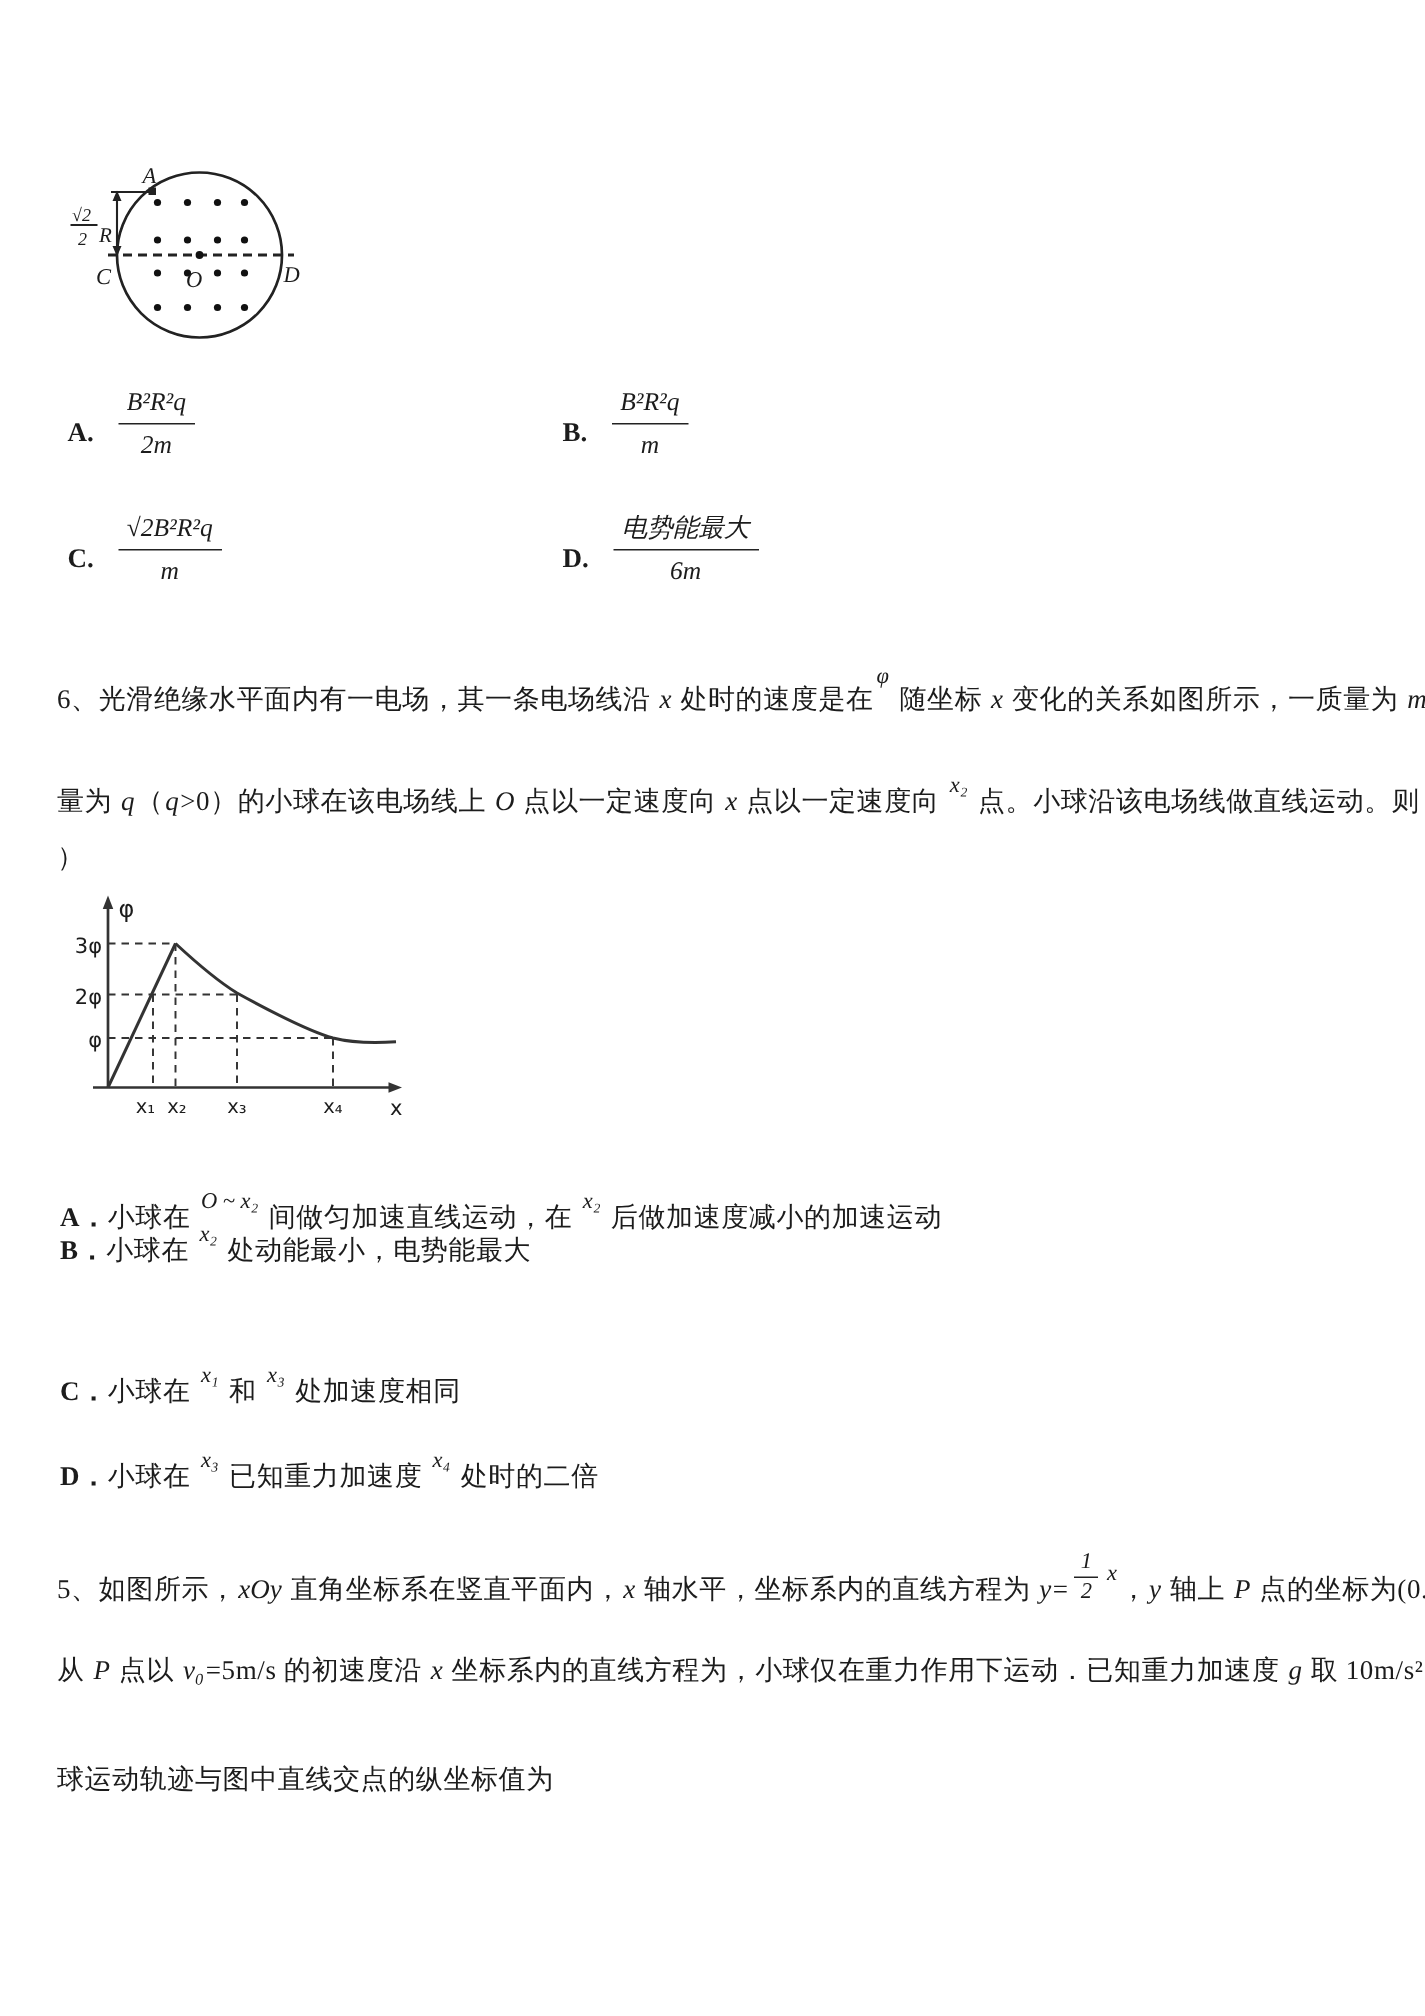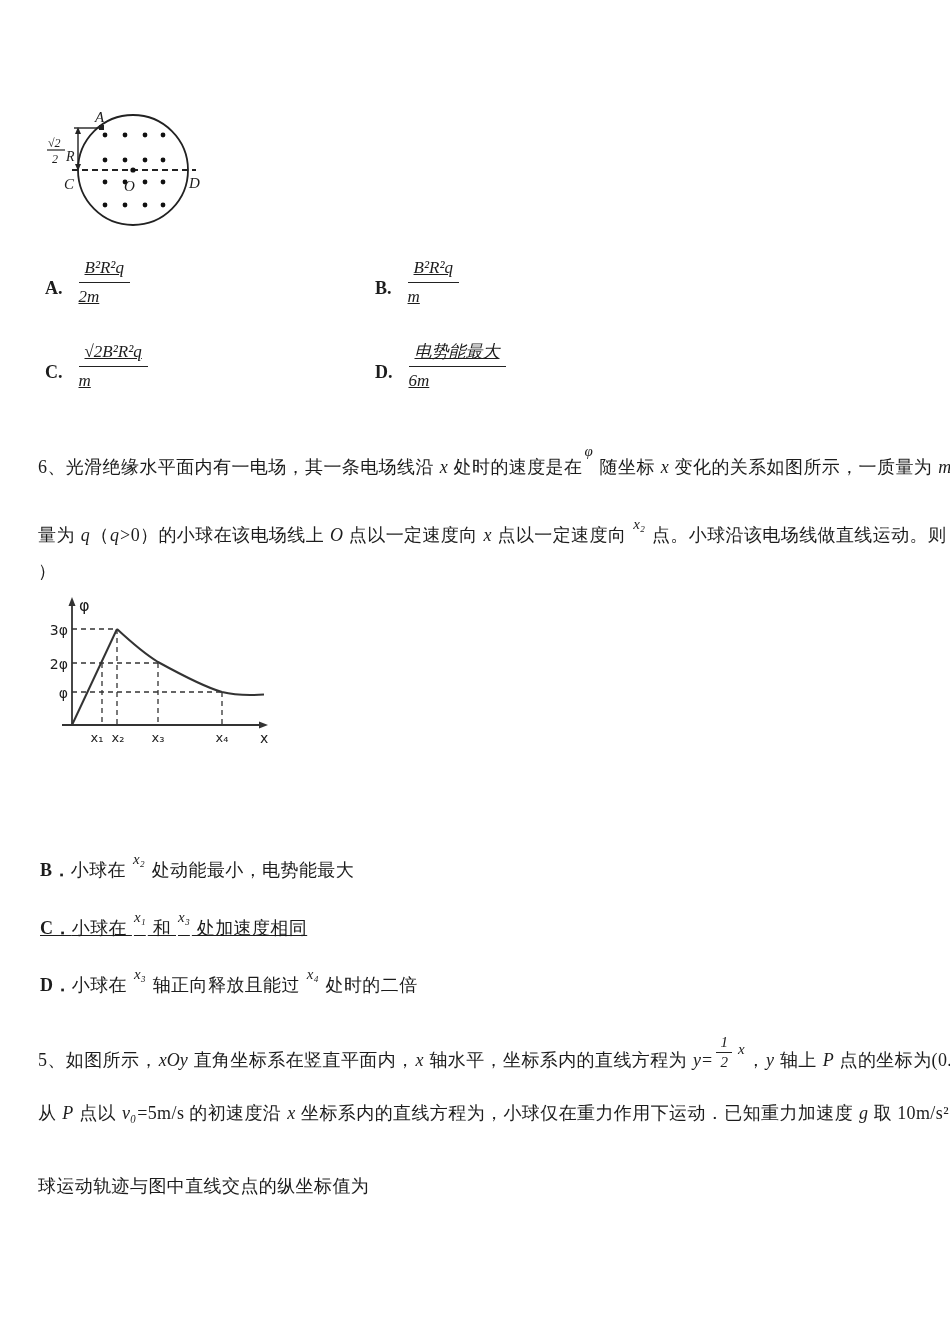--- a/index.html
+++ b/index.html
@@ -9,21 +9,21 @@
   svg text{fill:#1c1c1c;}
   .sv-it{font-family:"Liberation Serif","DejaVu Serif",serif;font-style:italic;}
   .sv-sans{font-family:"DejaVu Sans","Liberation Sans",sans-serif;}
   .cnline{position:absolute;font-size:18px;line-height:26px;white-space:nowrap;letter-spacing:.4px;}
   .seg-it{font-style:italic;letter-spacing:0;padding:0 1px;}
   .seg-b{font-weight:bold;}
   .seg-sup{font-style:italic;font-size:15px;vertical-align:12px;letter-spacing:0;padding:0 2px;}
   .seg-supHi{font-style:italic;font-size:15px;vertical-align:17px;letter-spacing:0;padding:0 2px;}
   .fopt{position:absolute;display:flex;align-items:center;gap:16px;font-size:18px;}
   .flabel{font-weight:bold;font-size:18px;margin-top:12px;}
-  .frac{display:inline-block;text-align:left;font-style:italic;font-size:17px;line-height:1.4;text-decoration:underline;}
+  .frac{display:inline-block;text-align:center;font-style:italic;font-size:17px;line-height:1.4;}
   .frac .num{display:block;padding:0 6px 2px;border-bottom:1.6px solid #222;}
   .frac .den{display:block;padding-top:2px;}
   .ifrac{display:inline-block;text-align:center;font-style:italic;font-size:15px;line-height:1.15;
          vertical-align:middle;position:relative;top:-9px;margin:0 4px;letter-spacing:0;}
   .ifrac .num{display:block;border-bottom:1.4px solid #222;padding:0 4px 1px;}
   .ifrac .den{display:block;padding-top:1px;}
 </style>
 </head>
 <body>
 
@@ -138,23 +138,24 @@
     <text x="30" y="47" class="sv-sans" font-size="14" text-anchor="end">3φ</text>
     <text x="30" y="81" class="sv-sans" font-size="14" text-anchor="end">2φ</text>
     <text x="30" y="110" class="sv-sans" font-size="14" text-anchor="end">φ</text>
     <text x="59" y="154" class="sv-sans" font-size="13" text-anchor="middle">x₁</text>
     <text x="80" y="154" class="sv-sans" font-size="13" text-anchor="middle">x₂</text>
     <text x="120" y="154" class="sv-sans" font-size="13" text-anchor="middle">x₃</text>
     <text x="184" y="154" class="sv-sans" font-size="13" text-anchor="middle">x₄</text>
     <text x="222" y="155" class="sv-sans" font-size="14">x</text>
   </svg>
 
-  <div class="cnline" style="left:40px;top:846px;"><span class="seg-b">B．</span><span>小球在 </span><span class="seg-sup">x₂</span><span> 处动能最小，电势能最大</span></div>
-  <div class="cnline" style="left:40px;top:904px;text-decoration:underline;"><span class="seg-b">C．</span><span>小球在 </span><span class="seg-sup">x₁</span><span> 和 </span><span class="seg-sup">x₃</span><span> 处加速度相同</span></div>
-  <div class="cnline" style="left:40px;top:961px;"><span class="seg-b">D．</span><span>小球在 </span><span class="seg-sup">x₃</span><span> 轴正向释放且能过 </span><span class="seg-sup">x₄</span><span> 处时的二倍</span></div>
+  <div class="cnline" style="left:40px;top:788px;"><span class="seg-b">A．</span><span>小球在 </span><span class="seg-sup">O ~ x₂</span><span> 间做匀加速直线运动，在 </span><span class="seg-sup">x₂</span><span> 后做加速度减小的加速运动</span></div>
+  <div class="cnline" style="left:40px;top:810px;"><span class="seg-b">B．</span><span>小球在 </span><span class="seg-sup">x₂</span><span> 处动能最小，电势能最大</span></div>
+  <div class="cnline" style="left:40px;top:904px;"><span class="seg-b">C．</span><span>小球在 </span><span class="seg-sup">x₁</span><span> 和 </span><span class="seg-sup">x₃</span><span> 处加速度相同</span></div>
+  <div class="cnline" style="left:40px;top:961px;"><span class="seg-b">D．</span><span>小球在 </span><span class="seg-sup">x₃</span><span> 已知重力加速度 </span><span class="seg-sup">x₄</span><span> 处时的二倍</span></div>
 
   <div class="cnline" style="left:38px;top:1036px;">
     <span><span>5、如图所示，</span><span class="seg-it">xOy</span><span> 直角坐标系在竖直平面内，</span><span class="seg-it">x</span><span> 轴水平，坐标系内的直线方程为 </span><span class="seg-it">y</span><span>=</span></span><span class="ifrac"><span class="num">1</span><span class="den">2</span></span><span><span class="seg-sup">x</span><span>，</span><span class="seg-it">y</span><span> 轴上 </span><span class="seg-it">P</span><span> 点的坐标为(0.4),</span></span>
   </div>
   <div class="cnline" style="left:38px;top:1100px;"><span>从 </span><span class="seg-it">P</span><span> 点以 </span><span class="seg-it">v₀</span><span>=5m/s 的初速度沿 </span><span class="seg-it">x</span><span> 坐标系内的直线方程为，小球仅在重力作用下运动．已知重力加速度 </span><span class="seg-it">g</span><span> 取 10m/s²，则小</span></div>
   <div class="cnline" style="left:38px;top:1137px;margin-top:36px;"><span>球运动轨迹与图中直线交点的纵坐标值为</span></div>
 
 </div>
 
 </body></html>

